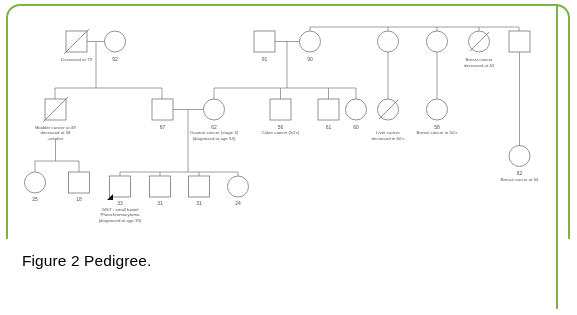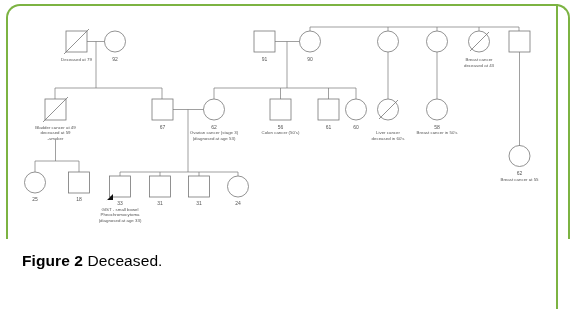--- a/index.html
+++ b/index.html
@@ -19,21 +19,21 @@
 
   
   #pedigree{position:absolute; left:0; top:0; width:577px; height:245px;}
   #pedigree svg{display:block;}
 
   
   #caption{
     position:absolute; left:22px; top:252px; width:400px;
     font-size:15.5px; color:#000; letter-spacing:.1px;
   }
-  #caption .fig{font-weight:bold;}
+  #caption .fig{font-weight:normal;}
   #caption .txt{font-weight:normal;}
 
   
   .lbl{font-family:"Liberation Sans",sans-serif;font-size:4.4px;fill:#555;}
   .num{font-family:"Liberation Sans",sans-serif;font-size:5px;fill:#555;}
   .shape{fill:none;stroke:#777;stroke-width:0.8;}
   .line{stroke:#777;stroke-width:0.7;fill:none;}
   .slash{stroke:#777;stroke-width:0.8;}
   .arrow{fill:#111;stroke:none;}
 </style>
@@ -213,14 +213,14 @@
   <g>
     <circle class="shape" cx="238" cy="186.5" r="10.5"></circle>
   </g>
   <text class="num" x="238" y="205" text-anchor="middle">24</text>
 
 </svg>
 </div>
 
 <div id="caption">
   <span class="fig">Figure 2</span>
-  <span class="txt">Deceased.</span>
+  <span class="txt">Pedigree.</span>
 </div>
 
 </body></html>

